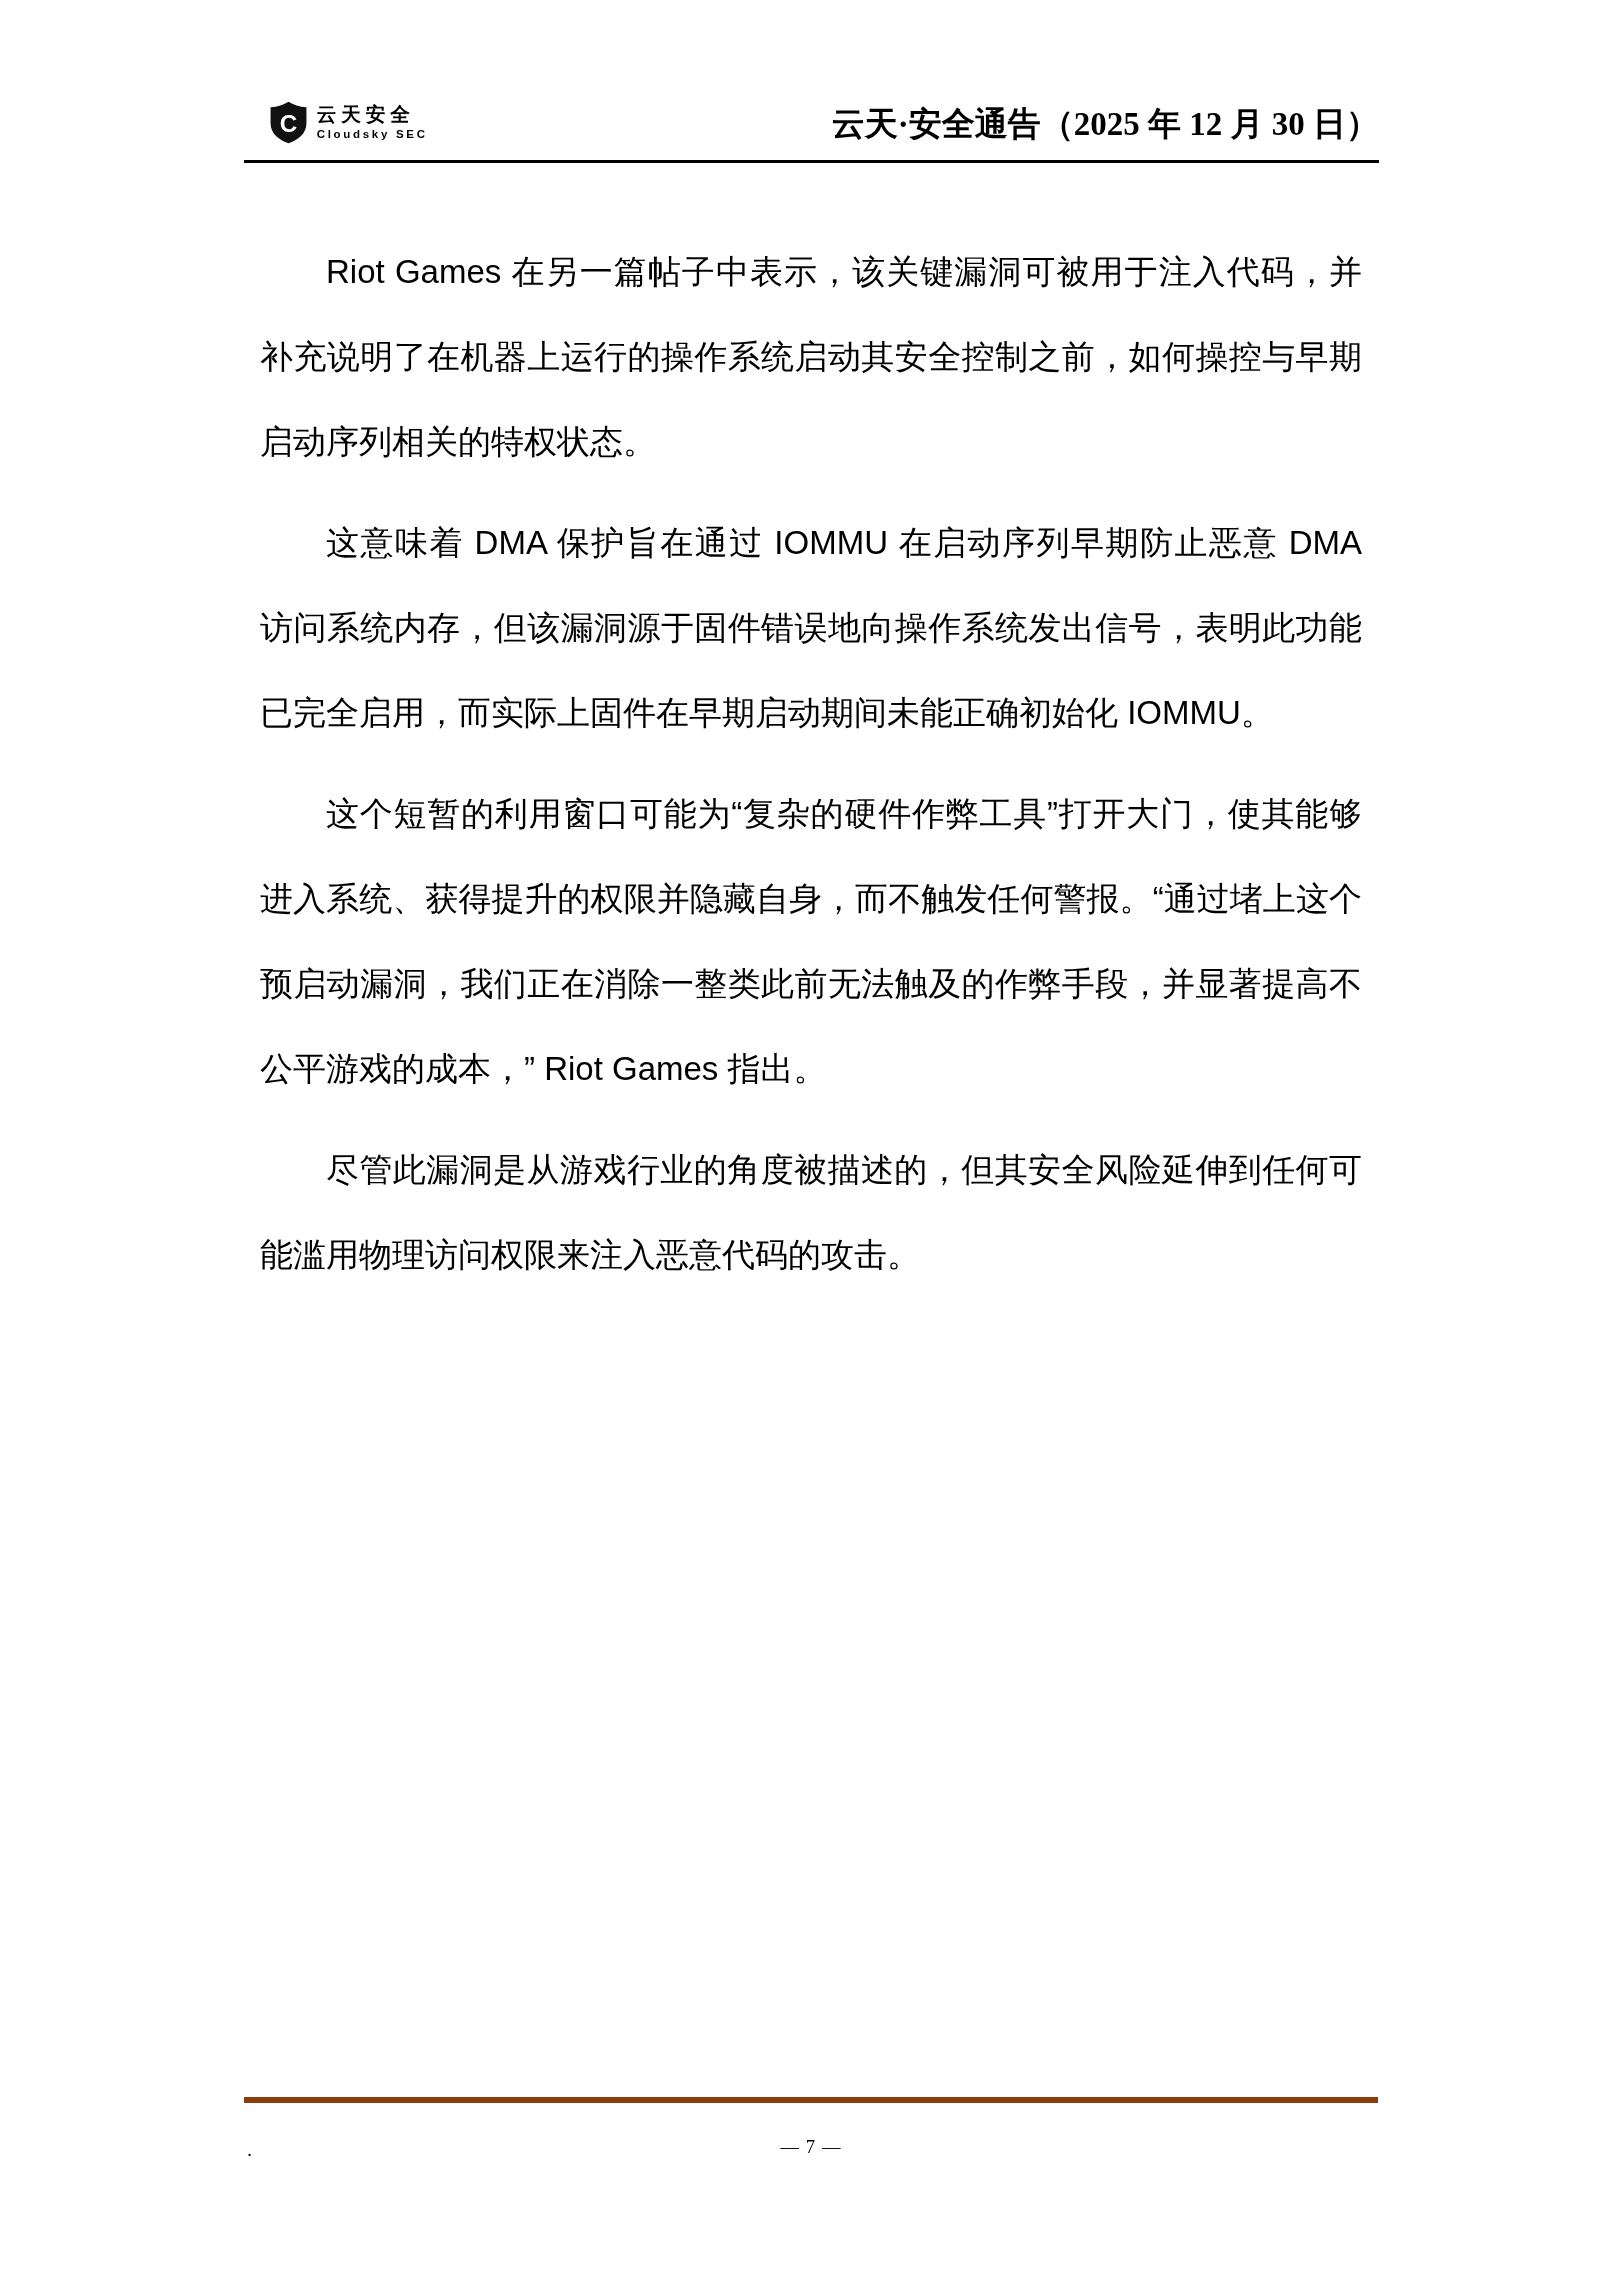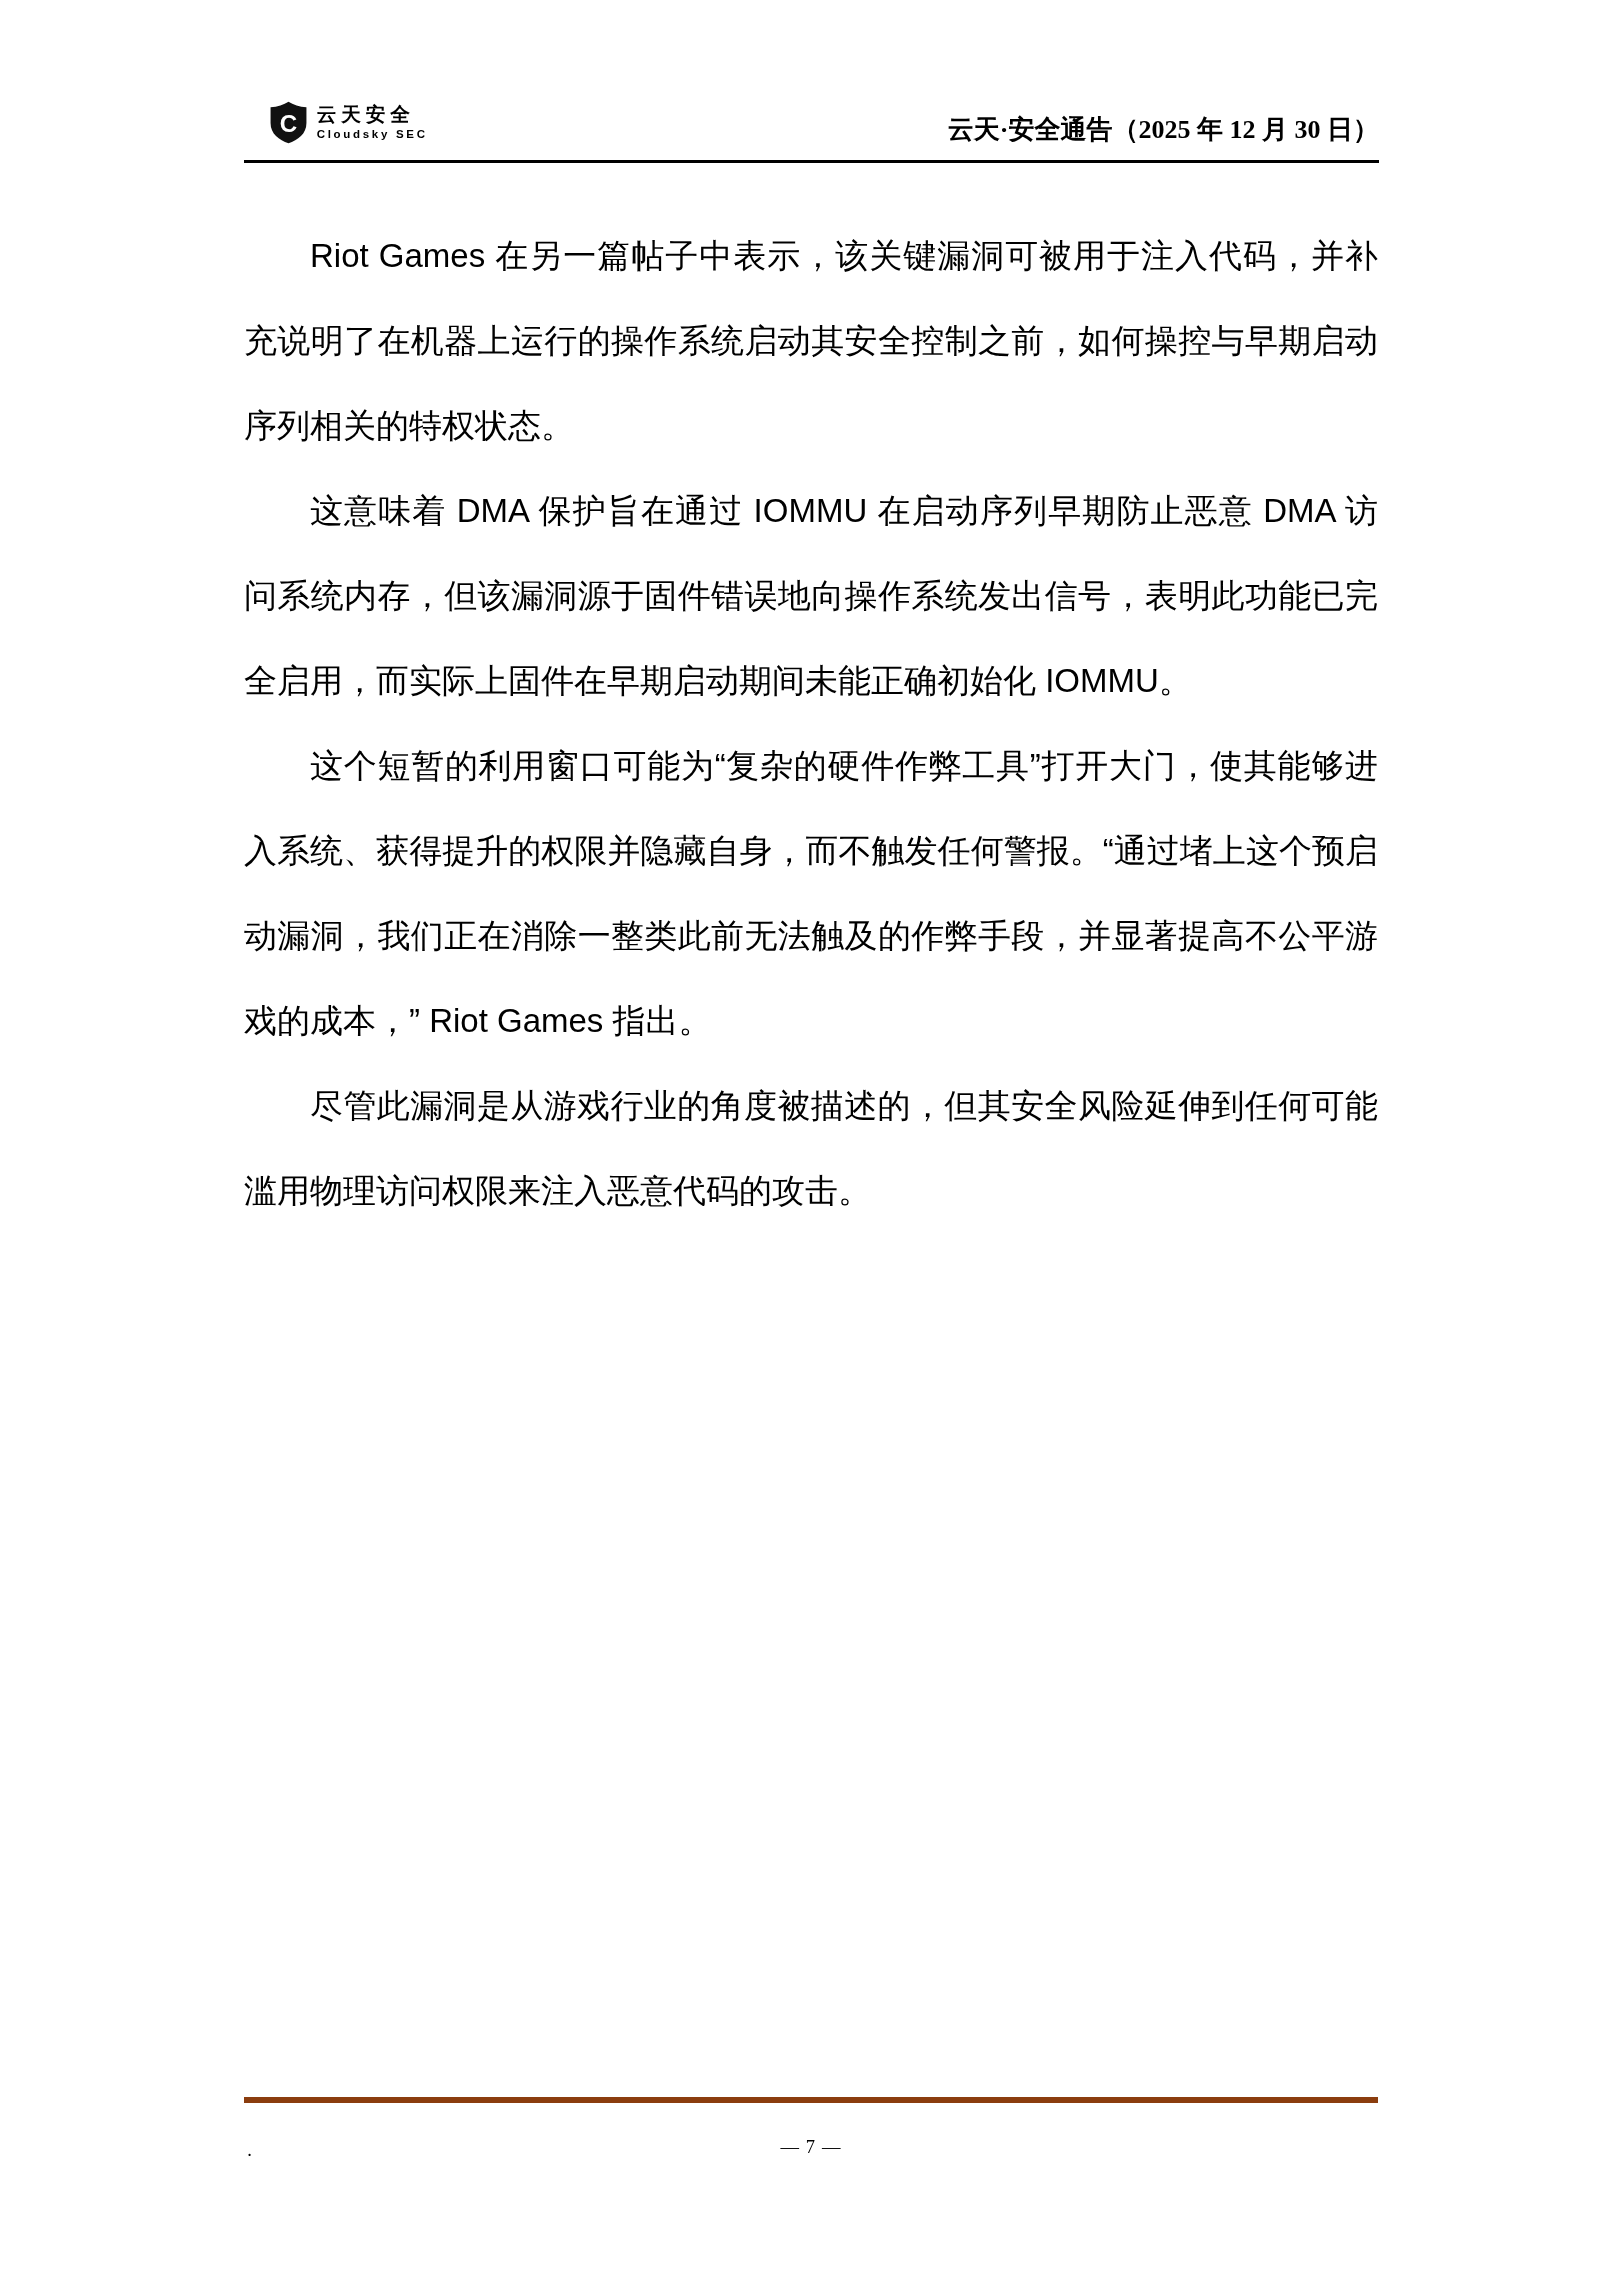--- a/index.html
+++ b/index.html
@@ -50,33 +50,33 @@
     letter-spacing: 2.7px;
     margin-top: 2.2px;
     white-space: nowrap;
   }
   .page-title {
     position: absolute;
     right: 0;
     bottom: 13px;
     font-family: "Liberation Serif", serif;
     font-weight: bold;
-    font-size: 26px;
+    font-size: 33px;
     white-space: nowrap;
   }
 
   
   .doc-body {
     position: absolute;
     left: 244px;
     width: 1134px;
     top: 213px;
   }
   .doc-body p {
-    margin: 0;
+    margin: 16px;
     font-size: 33px;
     line-height: 85px;
     text-align: justify;
     text-justify: inter-ideograph;
     text-indent: 2em;
     word-break: break-word;
   }
 
   
   .footer-bar {

